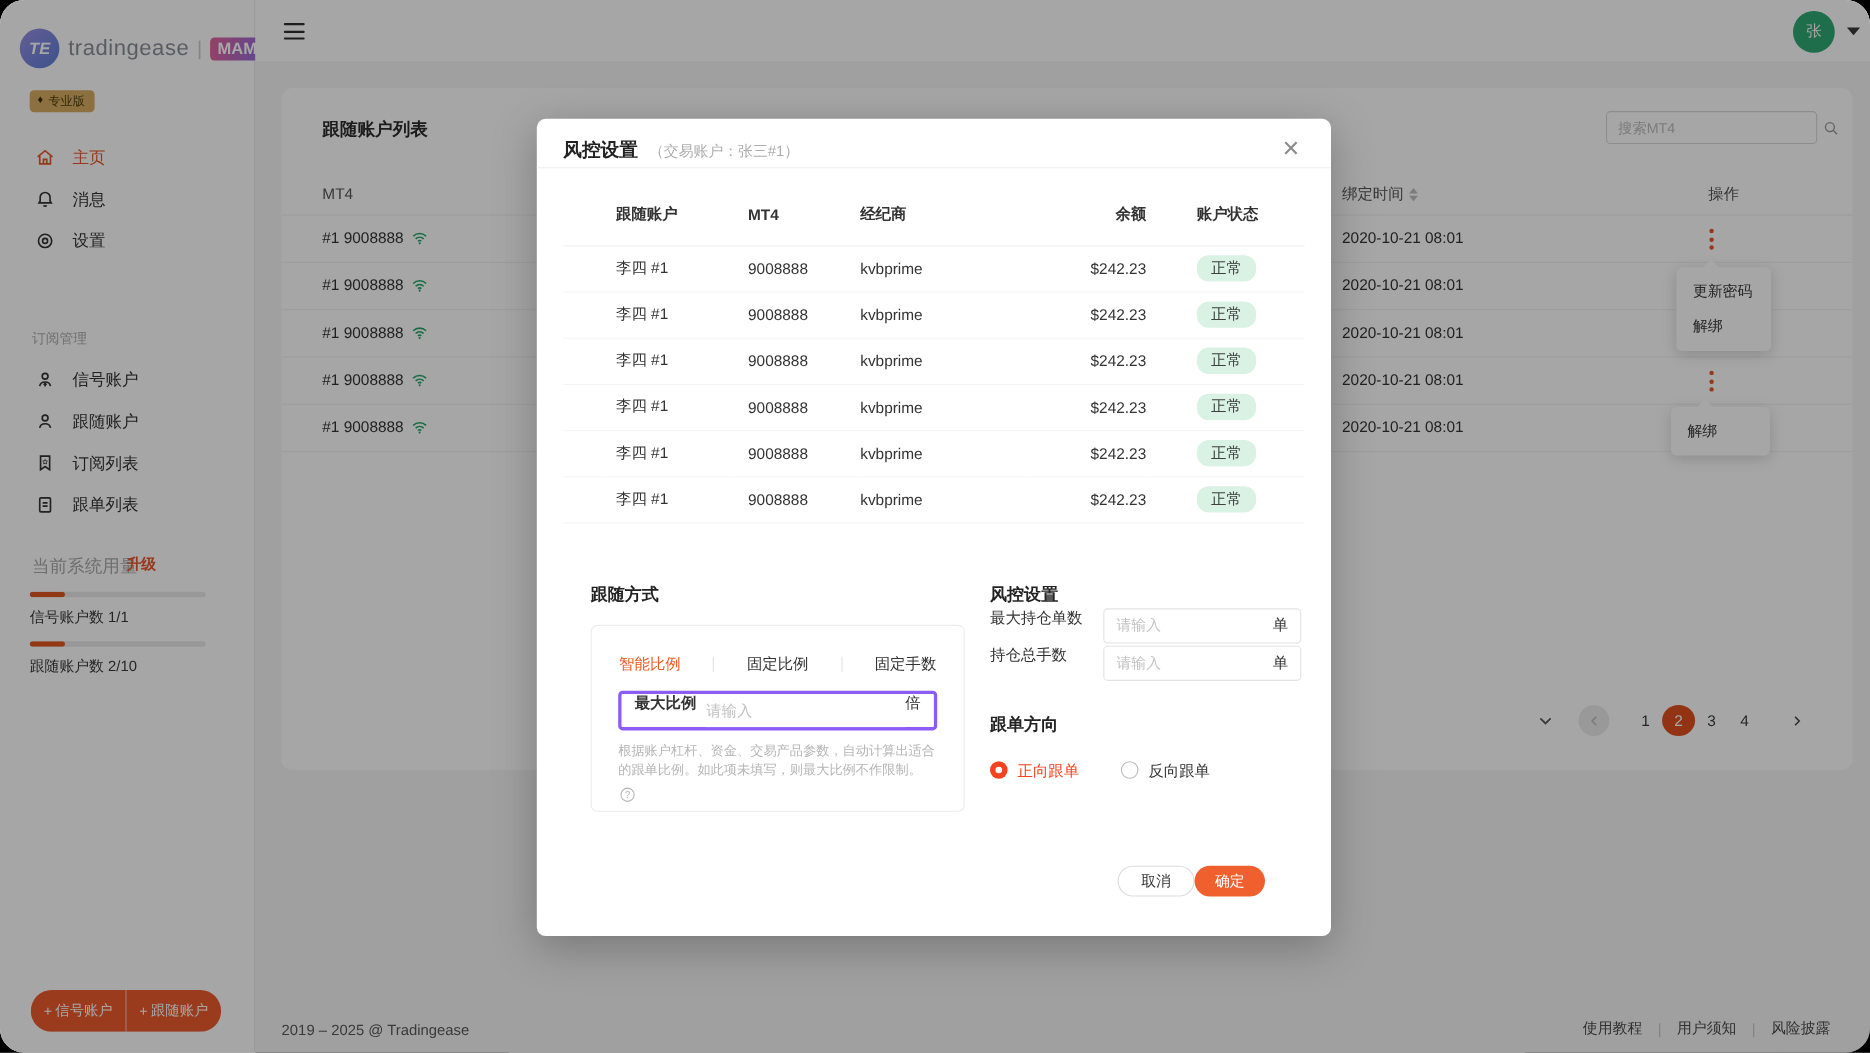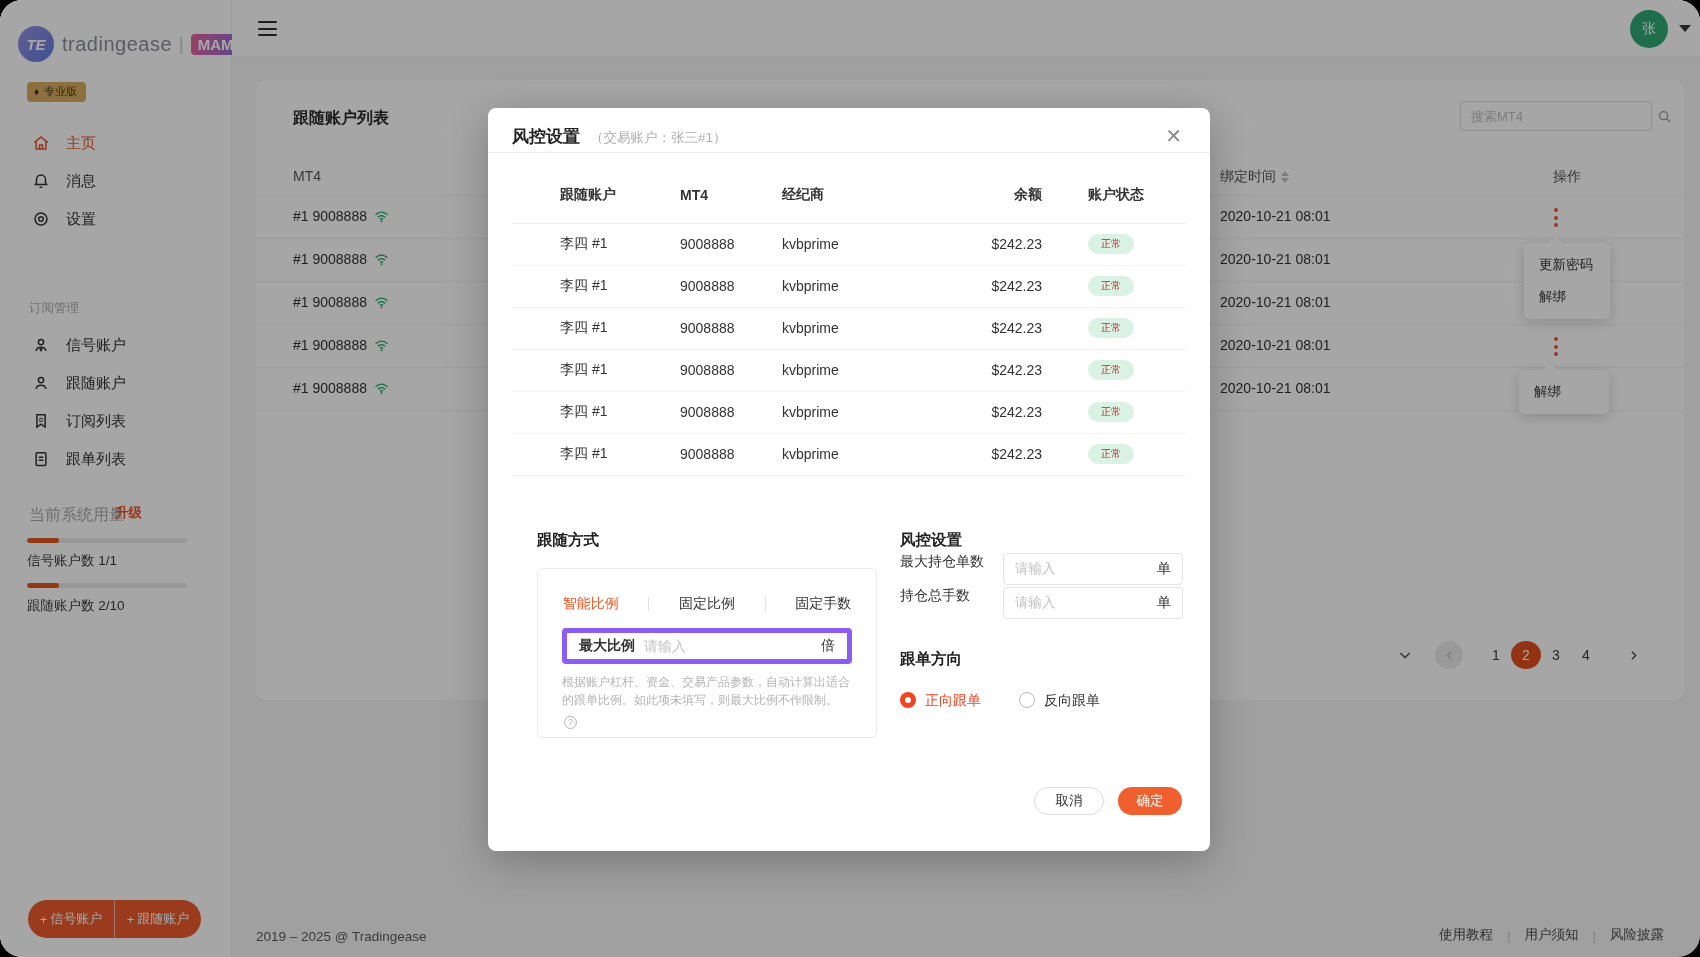--- a/index.html
+++ b/index.html
@@ -93,30 +93,30 @@
   .m-table th { height:56px; font-size:14px; font-weight:bold; color:#333; text-align:left; border-bottom:1px solid #F0F0F0; }
   .m-table td { height:42px; font-size:14px; color:#333; border-bottom:1px solid #F4F4F4; }
   .m-table .c-check { width:40px; padding-left:9px; }
   .m-table .c-name { width:112px; padding-left:8px; }
   .m-table .c-mt4 { width:118px; padding-left:16px; }
   .m-table .c-broker { width:150px; }
   .m-table .c-bal { width:110px; text-align:right; }
   .m-table .c-status { width:144px; padding-left:46px; }
   .checkbox { width:16px; height:16px; border-radius:3px; background:#17A35F; position:relative; cursor:pointer; }
   .checkbox::after { content:""; position:absolute; left:5px; top:2px; width:4px; height:8px; border:solid #fff; border-width:0 2px 2px 0; transform:rotate(43deg); }
-  .status-badge { display:inline-block; background:#D9F2E3; color:#b91c1c; font-size:10px; padding:3px 13px; border-radius:11px; }
+  .status-badge { display:inline-block; background:#D9F2E3; color:#404040; font-size:14px; padding:3px 13px; border-radius:11px; }
   .m-sections { display:flex; padding:0 44px 0 49px; margin-top:54px; }
   .sec-title { font-size:15.5px; font-weight:bold; color:#222; }
   .follow-left { width:340px; }
   .mode-card { margin-top:17px; border:1px solid #ECECEC; border-radius:6px; height:170px; background:#fff; }
   .tabs { display:flex; align-items:center; justify-content:space-around; margin-top:26px; padding:0 10px; }
   .tab { font-size:14px; color:#333; cursor:pointer; }
   .tab.active { color:#F4571F; }
   .tab-sep { width:1px; height:14px; background:#E3E3E3; }
-  .ratio-input { margin:15px 24px 0; height:36px; border:5px solid #8b5cf6; border-radius:4px; display:flex; align-items:center; padding:0 12px; }
+  .ratio-input { margin:15px 24px 0; height:36px; border:3px solid #8b5cf6; border-radius:4px; display:flex; padding:0 12px; }
   .ratio-label { font-size:14px; font-weight:bold; color:#333; margin-right:9px; white-space:nowrap; }
   .ratio-input input { flex:1; border:none; outline:none; font-size:14px; min-width:20px; color:#333; }
   .ratio-input input::placeholder { color:#C3C3C3; }
   .ratio-suffix { font-size:14px; color:#333; }
   .mode-hint { margin:9px 24px 0; font-size:12px; color:#B5B5B5; line-height:1.55; }
   .q-icon { display:inline-flex; width:13px; height:13px; border:1px solid #B5B5B5; border-radius:50%; align-items:center; justify-content:center; font-size:9px; color:#B5B5B5; vertical-align:-2px; margin-left:2px; }
   .risk-right { margin-left:23px; flex:1; }
   .field-row { display:flex; align-items:flex-start; margin-top:2px; }
   .field-row:first-of-type { margin-top:17px; }
   .field-label { width:103px; font-size:14px; color:#333; }
@@ -124,21 +124,21 @@
   .mini-input input { flex:1; border:none; outline:none; font-size:13.5px; min-width:10px; color:#333; }
   .mini-input input::placeholder { color:#C3C3C3; }
   .mini-suffix { font-size:14px; color:#333; }
   .dir-title { margin-top:30px; }
   .radio-row { display:flex; align-items:center; gap:38px; margin-top:22px; }
   .radio-opt { display:flex; gap:9px; font-size:14px; color:#333; cursor:pointer; }
   .radio-dot { width:16px; height:16px; border-radius:50%; border:1px solid #BBB; background:#fff; position:relative; }
   .radio-opt.selected { color:#F4431F; }
   .radio-opt.selected .radio-dot { border:none; background:#F4431F; }
   .radio-opt.selected .radio-dot::after { content:""; position:absolute; left:5px; top:5px; width:6px; height:6px; border-radius:50%; background:#fff; }
-  .modal-actions { position:absolute; right:28px; bottom:36px; display:flex; gap:14px; }
+  .modal-actions { position:absolute; right:60px; bottom:36px; display:flex; }
   .btn-cancel { width:70px; height:28px; border-radius:14px; border:1px solid #DCDCDC; background:#fff; color:#333; font-size:13.5px; cursor:pointer; }
   .btn-confirm { width:64px; height:28px; border-radius:14px; border:none; background:#F0602F; color:#fff; font-size:13.5px; cursor:pointer; }
   svg { display:block; }
 </style>
 </head>
 <body>
 
 <div class="app">
 
   <div class="sidebar">

